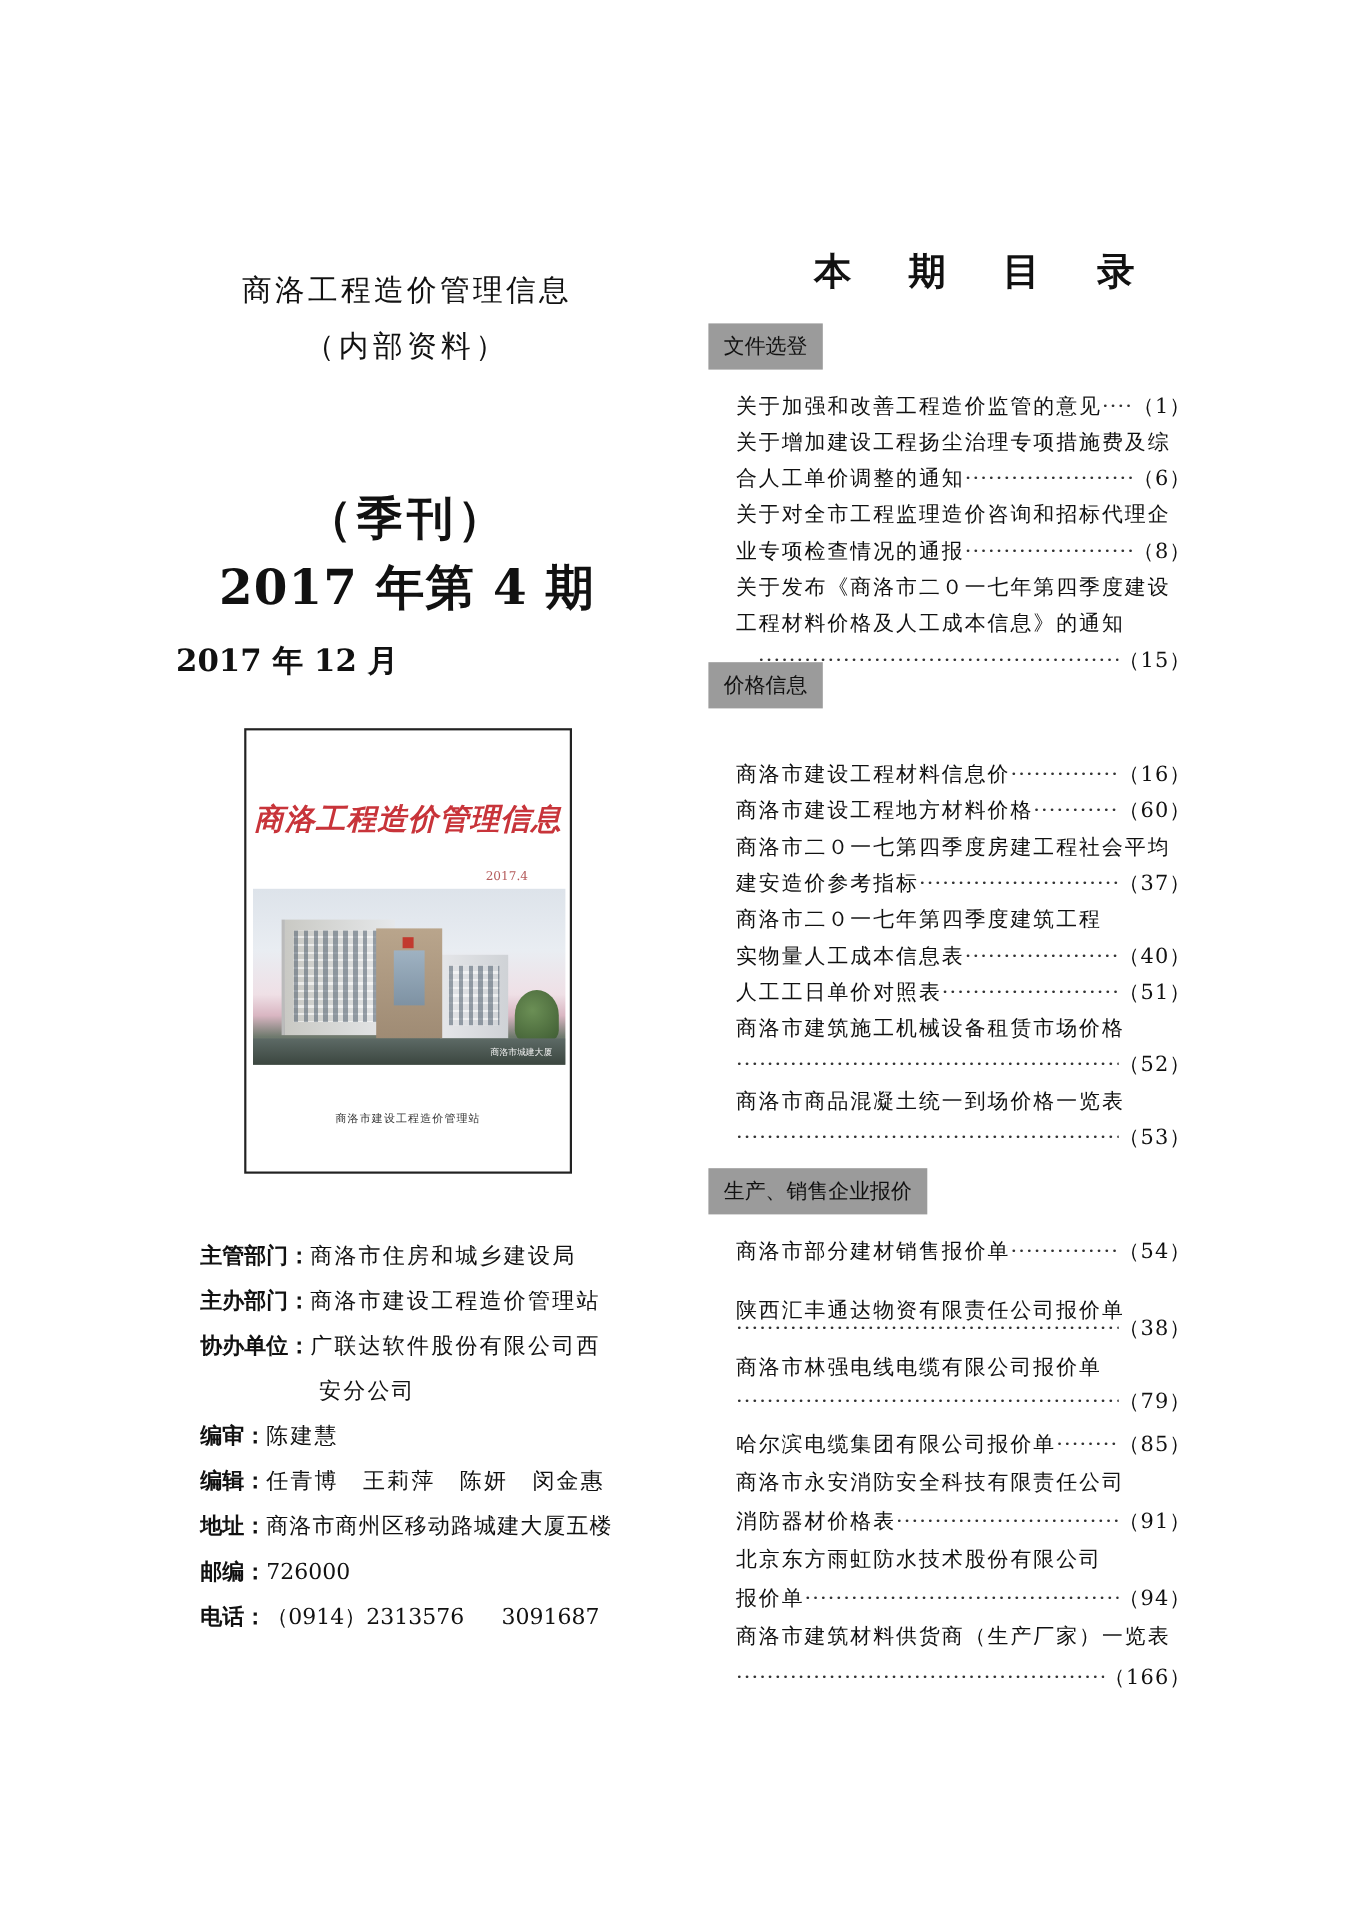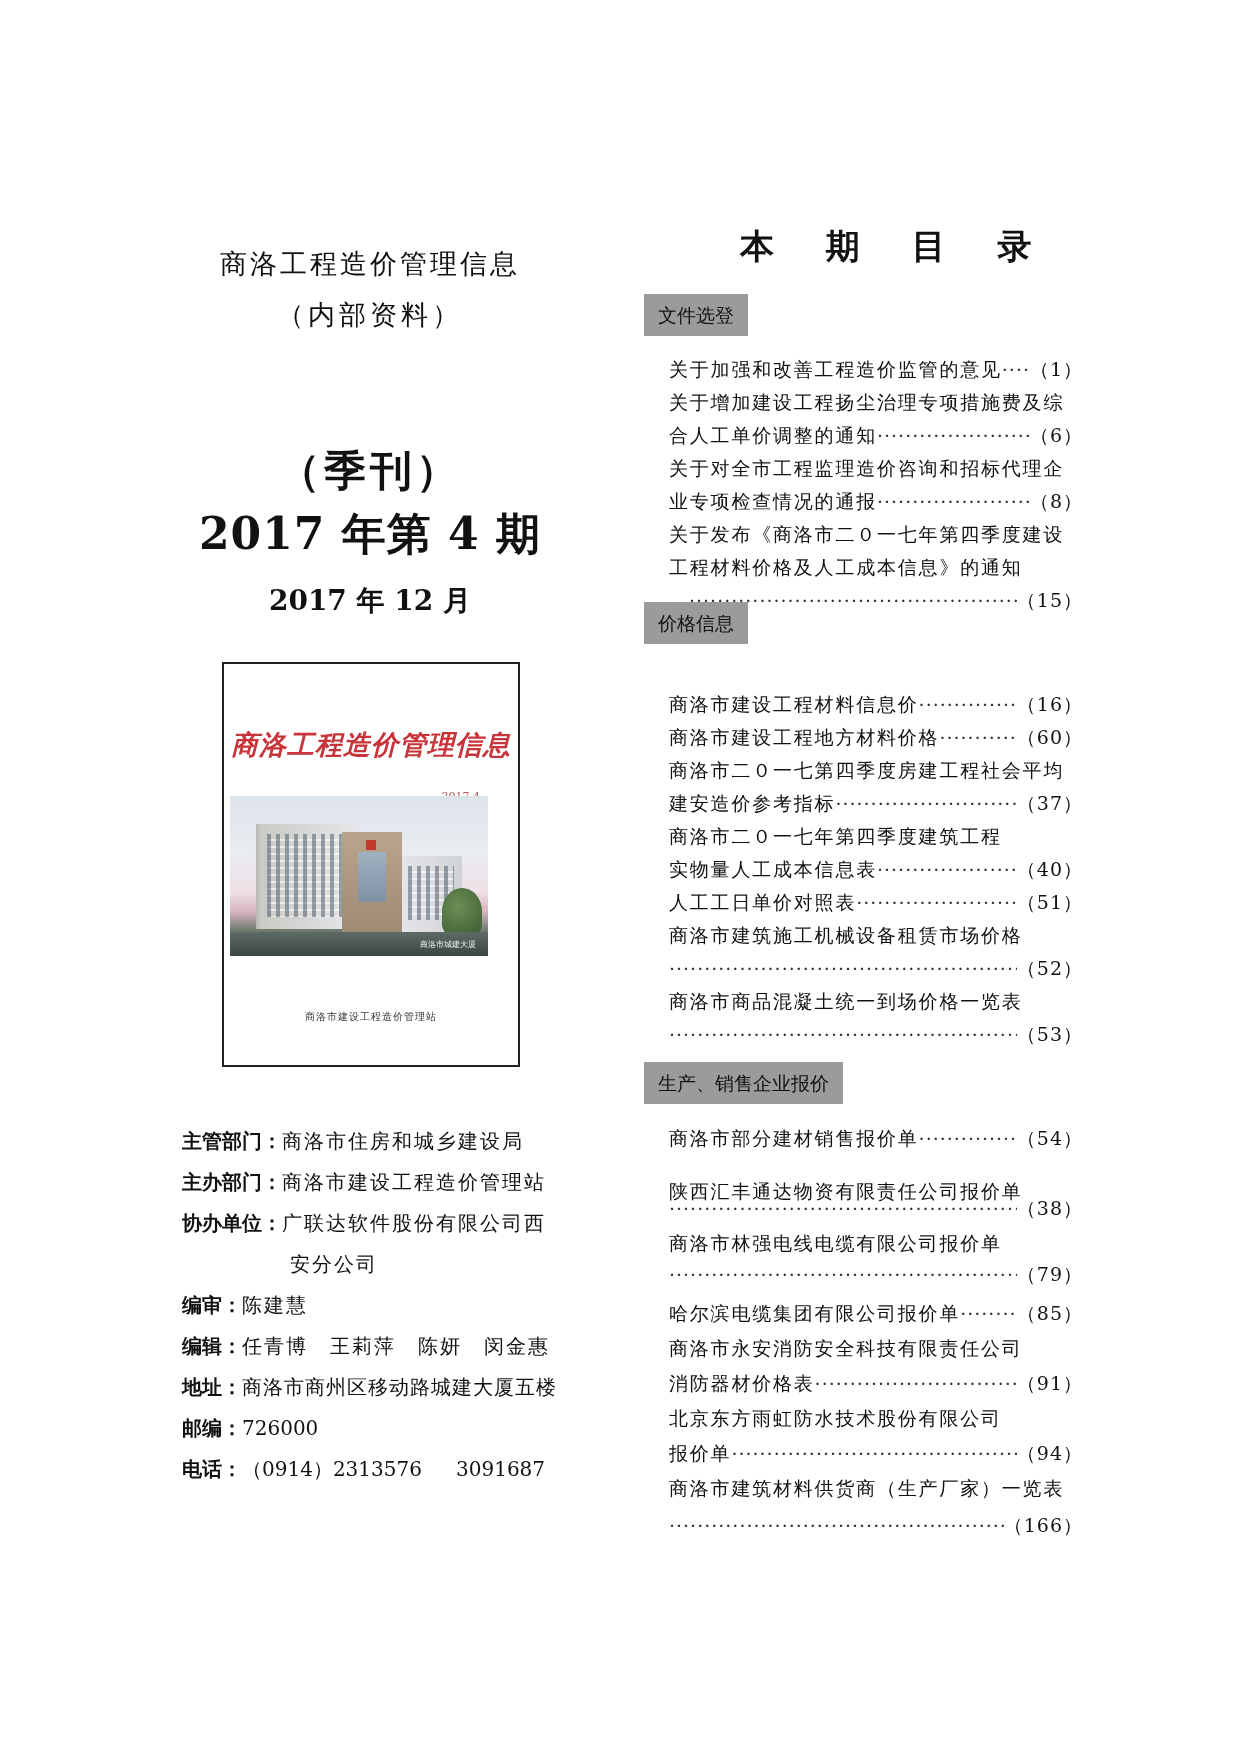--- a/index.html
+++ b/index.html
@@ -3,26 +3,26 @@
   <meta charset="utf-8">
   <style>
     html, body { margin: 0; padding: 0; background: #ffffff; }
     body { width: 1240px; height: 1753px; position: relative; overflow: hidden; color: #111; }
     .serif { font-family: "DejaVu Serif", "Liberation Serif", serif; }
     .sans { font-family: "DejaVu Sans", "Liberation Sans", sans-serif; }
     .pub-title { position: absolute; left: 0; top: 246px; width: 420px; text-align: center; font-size: 27px; letter-spacing: 3px; }
     .pub-sub { position: absolute; left: 0; top: 297px; width: 420px; text-align: center; font-size: 27px; letter-spacing: 4px; }
     .quarterly { position: absolute; left: 0; top: 443px; width: 420px; text-align: center; font-size: 42px; font-weight: bold; letter-spacing: 4px; }
     .issue { position: absolute; left: 0; top: 505px; width: 420px; text-align: center; font-size: 44px; font-weight: bold; letter-spacing: 1px; }
-    .date { position: absolute; left: 0; top: 582px; width: 420px; text-align: center; font-size: 28px; font-weight: bold; }
+    .date { position: absolute; left: 0; top: 582px; width: 420px; text-align: left; font-size: 28px; font-weight: bold; }
 
     .cover { position: absolute; left: 222px; top: 662px; width: 298px; height: 405px; border: 2px solid #222; background: #fff; box-sizing: border-box; }
     .cover-title { position: absolute; left: 0; top: 63px; width: 100%; text-align: center; color: #c8343a; font-size: 27px; font-weight: bold; font-style: italic; letter-spacing: 1px; }
     .cover-issue { position: absolute; right: 38px; top: 126px; color: #b45a5a; font-size: 11px; }
-    .cover-photo { position: absolute; left: 6px; top: 132px; width: 258px; height: 160px; overflow: hidden;
+    .cover-photo { position: absolute; left: 6px; top: 144px; width: 284px; height: 160px; overflow: hidden;
       background: linear-gradient(180deg, #dde3ea 0%, #e9edf2 35%, #efe0e6 60%, #d9b6c2 72%, #6f7a6e 84%, #55605a 100%); }
     .bldg-left { position: absolute; left: 26px; top: 28px; width: 100px; height: 105px; background: linear-gradient(90deg,#c9c9c4,#e6e8ea); border-left: 3px solid #bbb; }
     .bldg-center { position: absolute; left: 112px; top: 36px; width: 60px; height: 100px; background: linear-gradient(180deg,#b9a58c,#9f8b74); }
     .bldg-right { position: absolute; left: 170px; top: 60px; width: 62px; height: 76px; background: linear-gradient(90deg,#e5e6e9,#cfd2d6); }
     .windows { position: absolute; inset: 10px 8px 12px 8px;
       background-image: repeating-linear-gradient(90deg, rgba(80,95,110,.55) 0 4px, transparent 4px 9px),
                         repeating-linear-gradient(180deg, transparent 0 5px, rgba(255,255,255,.6) 5px 7px); }
     .center-glass { position: absolute; left: 16px; top: 20px; width: 28px; height: 50px; background: linear-gradient(180deg,#9fb2c2,#7e92a3); }
     .logo-red { position: absolute; left: 24px; top: 8px; width: 10px; height: 10px; background: #c23a2e; }
     .tree { position: absolute; right: 6px; top: 92px; width: 40px; height: 46px; border-radius: 50% 50% 20% 20%; background: radial-gradient(circle at 40% 40%, #6b8f55, #3f5c33); }

